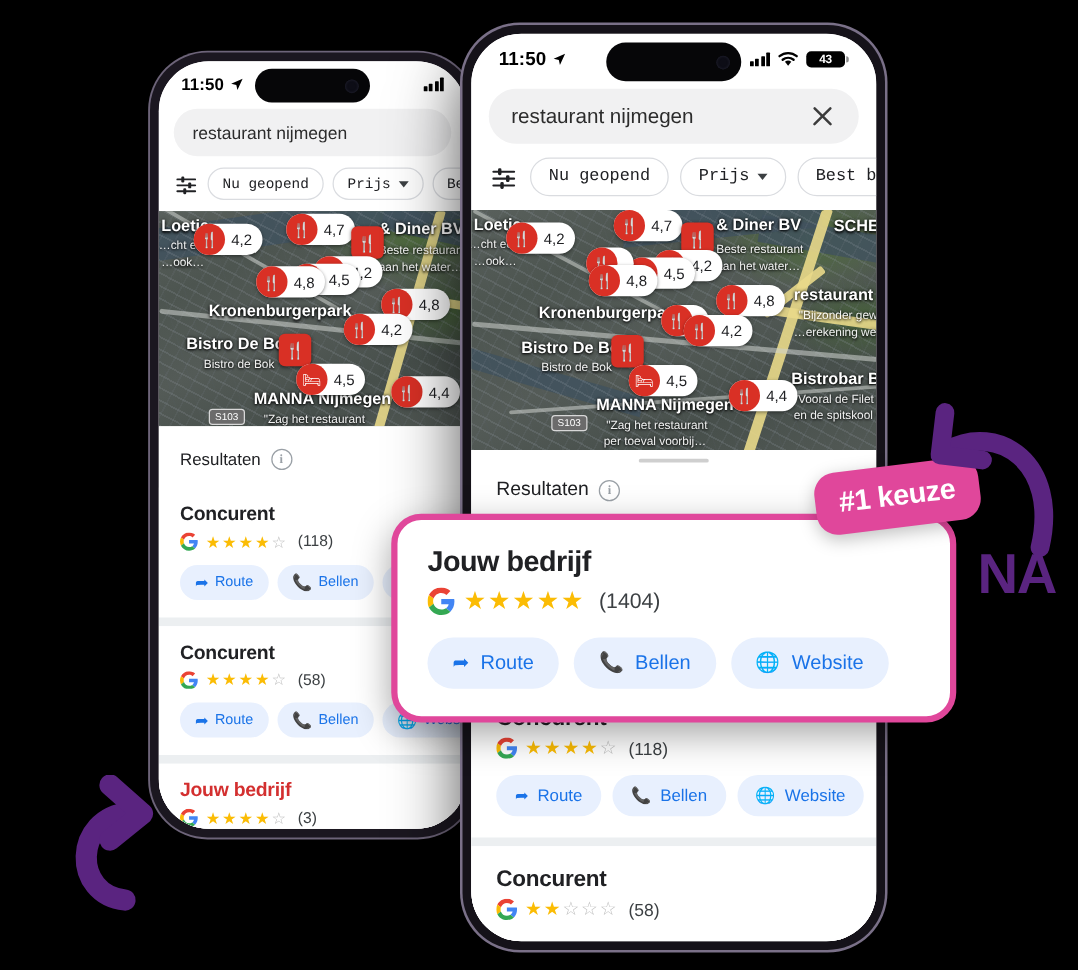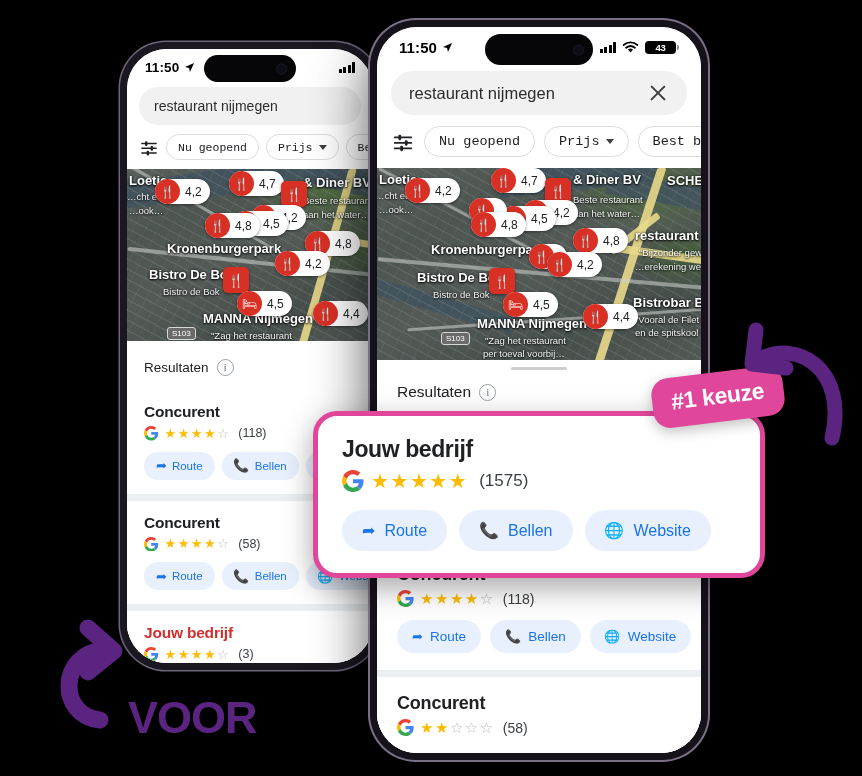--- a/index.html
+++ b/index.html
@@ -617,21 +617,21 @@
         <path fill="#FBBC05" d="M10.53 28.59c-.48-1.45-.76-2.99-.76-4.59s.27-3.14.76-4.59l-7.98-6.19C.92 16.46 0 20.12 0 24c0 3.88.92 7.54 2.56 10.78l7.97-6.19z"></path>
         <path fill="#34A853" d="M24 48c6.48 0 11.93-2.13 15.89-5.81l-7.73-6c-2.15 1.45-4.92 2.3-8.16 2.3-6.26 0-11.57-4.22-13.47-9.91l-7.98 6.19C6.51 42.62 14.62 48 24 48z"></path>
       </svg>
       <span class="stars">
         <span>★</span>
           <span>★</span>
           <span>★</span>
           <span>★</span>
           <span>★</span>
       </span>
-      <span class="rcount">(1575)</span>
+      <span class="rcount">(1404)</span>
     </div>
     <div class="acts">
       <div class="act">
           <span class="gi">➦</span>
           <span>Route</span>
         </div>
       <div class="act">
           <span class="gi">📞</span>
           <span>Bellen</span>
         </div>
@@ -641,20 +641,20 @@
         </div>
     </div>
   </div>
 
   <div class="badge">#1 keuze</div>
 
   <svg class="arrowsvg" style="left:52px;top:620px;width:130px;height:110px;" viewBox="0 0 130 110">
     <path d="M48 100 C 6 96, 6 34, 52 30" stroke="#5a2480" stroke-width="17" fill="none" stroke-linecap="round"></path>
     <path d="M36 8 L62 31 L36 52" stroke="#5a2480" stroke-width="17" fill="none" stroke-linecap="round" stroke-linejoin="round"></path>
   </svg>
-  <div class="anno voor">VOOR</div>
 
   <svg class="arrowsvg" style="left:736px;top:318px;width:128px;height:130px;" viewBox="0 0 128 130">
     <path d="M22 42 C 62 20, 112 52, 96 120" stroke="#5a2480" stroke-width="15" fill="none" stroke-linecap="round"></path>
     <path d="M20 12 L16 46 L50 50" stroke="#5a2480" stroke-width="15" fill="none" stroke-linecap="round" stroke-linejoin="round"></path>
   </svg>
+  <div class="anno na">NA</div>
 
 </div>
 
 </body></html>

